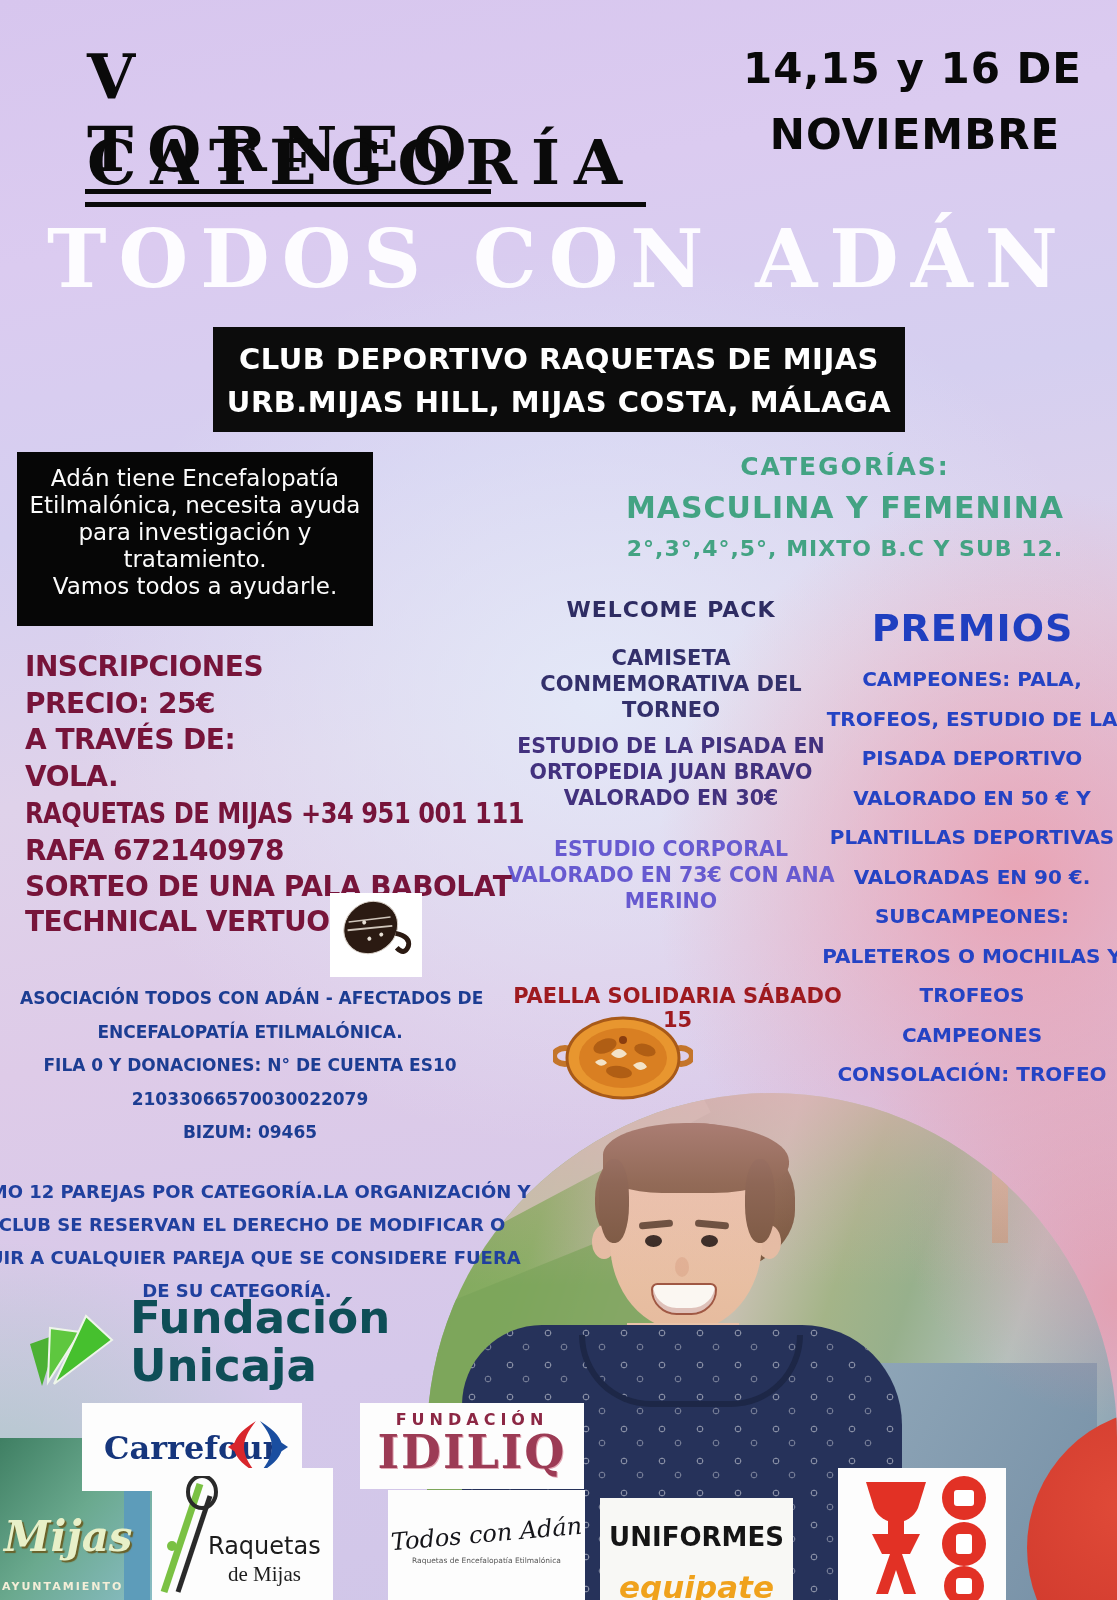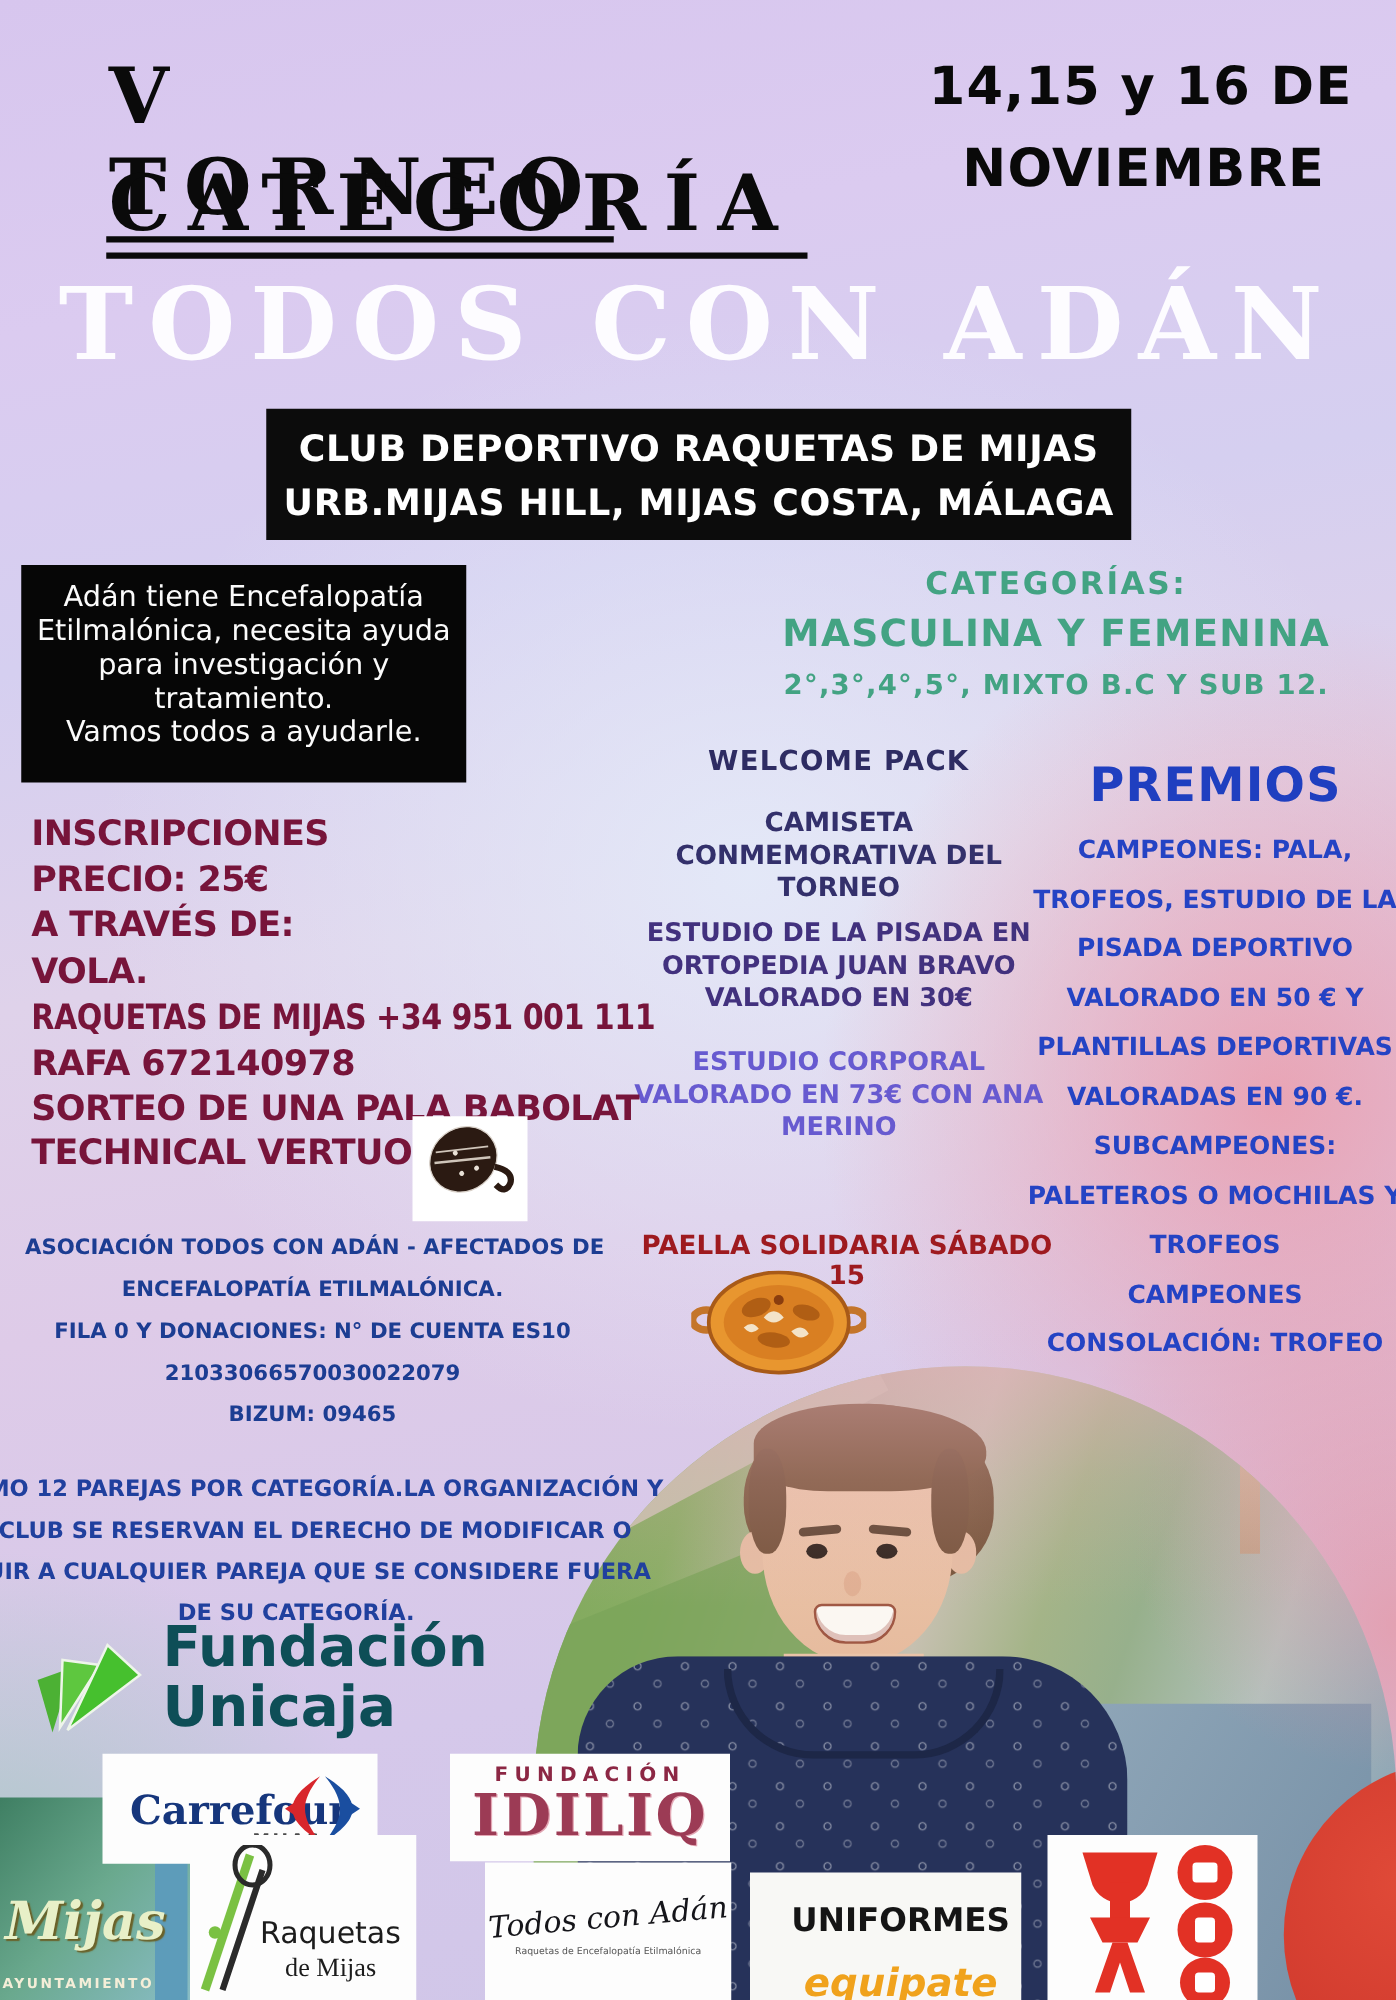--- a/index.html
+++ b/index.html
@@ -82,21 +82,21 @@
 
   #raquetas-box{left:152px;top:1468px;width:181px;height:132px;}
   #raquetas-1{left:56px;top:64px;font-size:24px;color:#1c1c1c;}
   #raquetas-2{left:76px;top:94px;font-size:21px;color:#1c1c1c;font-family:Liberation Serif, serif;}
 
   #adan-box{left:388px;top:1490px;width:197px;height:110px;}
   #adan-sig{margin-top:30px;font-family:"DejaVu Serif",serif;font-style:italic;font-size:24px;color:#15151a;
     transform:rotate(-5deg);}
   #adan-sub{margin-top:8px;font-size:7.5px;color:#555;}
 
-  #uniformes-box{left:600px;top:1498px;width:193px;height:102px;background:#f8f8f5;padding-left:24px;}
+  #uniformes-box{left:600px;top:1498px;width:193px;height:102px;background:#f8f8f5;}
   #uniformes-name{margin-top:24px;font-weight:bold;font-size:26px;color:#151515;}
   #uniformes-sub{margin-top:17px;font-weight:bold;font-style:italic;font-size:31px;color:#f0a21c;}
 
   #red-box{left:838px;top:1468px;width:168px;height:132px;}
 
   
   #photo{left:427px;top:1093px;width:690px;height:507px;border-radius:345px 345px 0 0;overflow:hidden;z-index:1;
     background:linear-gradient(108deg,#7da75a 0%,#88ad63 18%,#bdb6a4 32%,#c6c0b0 44%,#a4b488 55%,#97b08c 64%,#b3c2bd 78%,#93a9b6 92%,#8aa0b0 100%);}
   #photo .ph-path{left:-40px;top:4px;width:320px;height:96px;background:#c9c2b0;transform:rotate(-28deg);opacity:.9;}
   #photo .ph-grass2{left:-70px;top:190px;width:320px;height:210px;background:#7ba45b;transform:rotate(-22deg);opacity:.85;}

